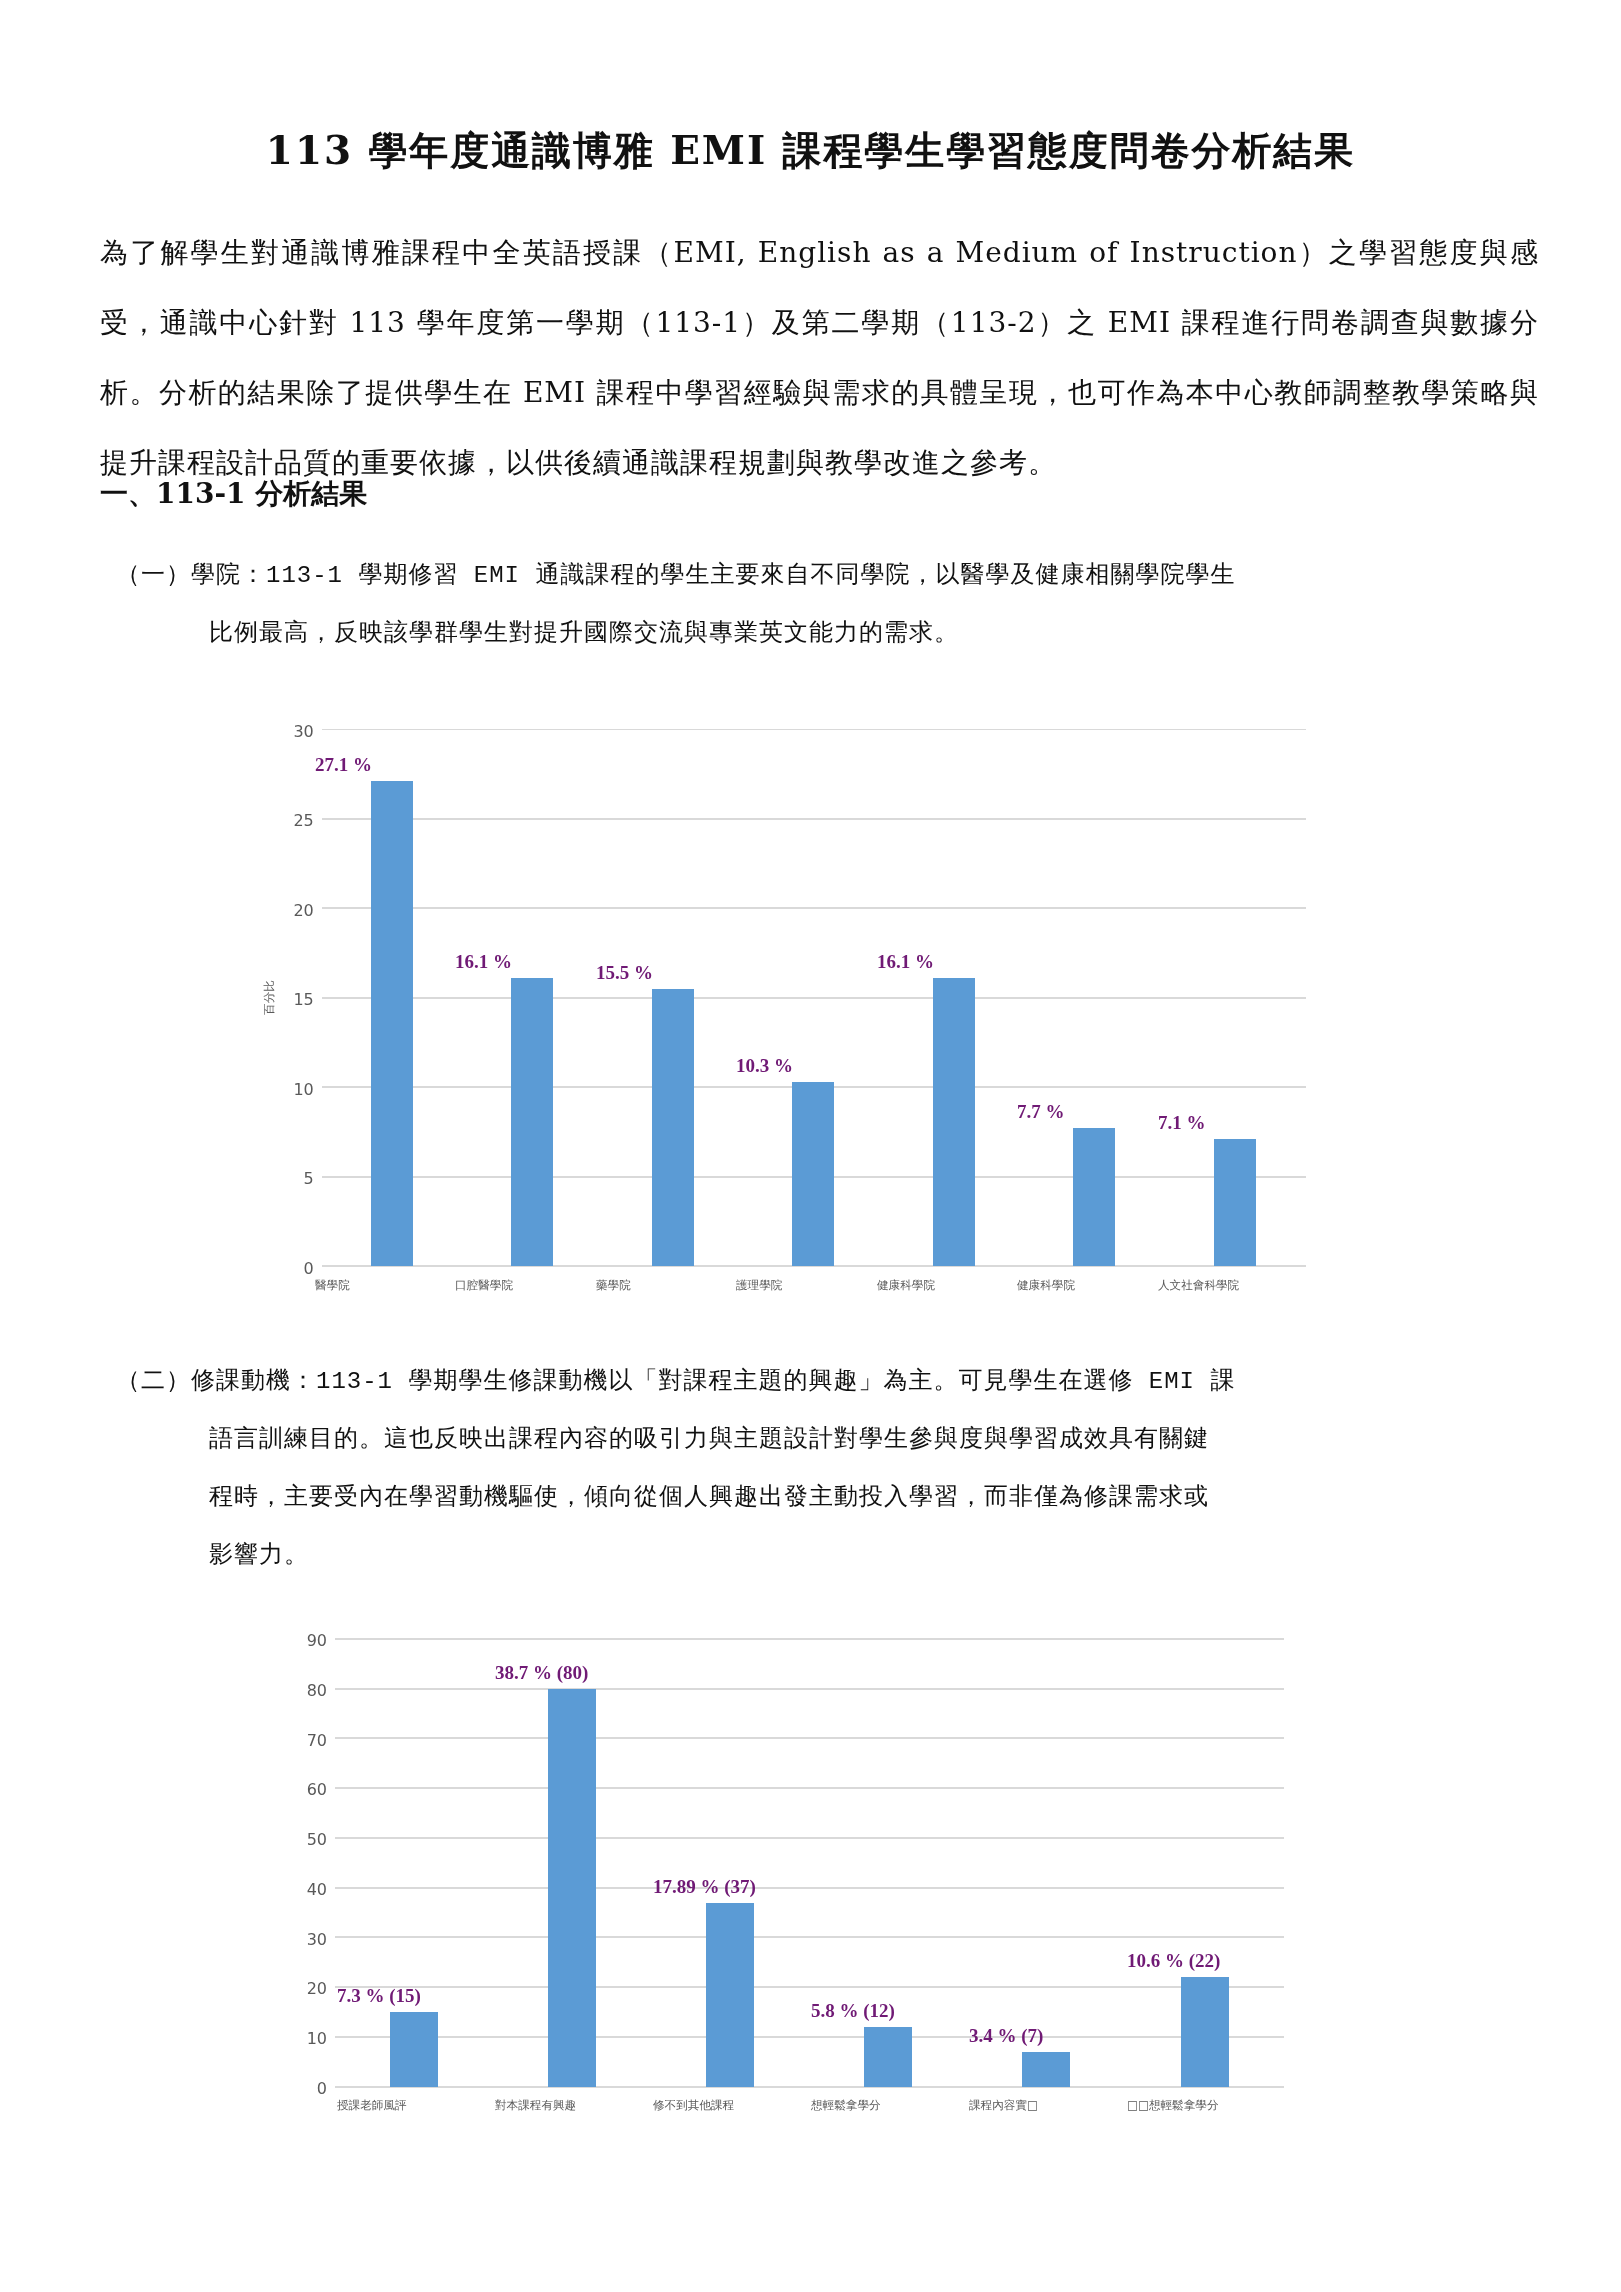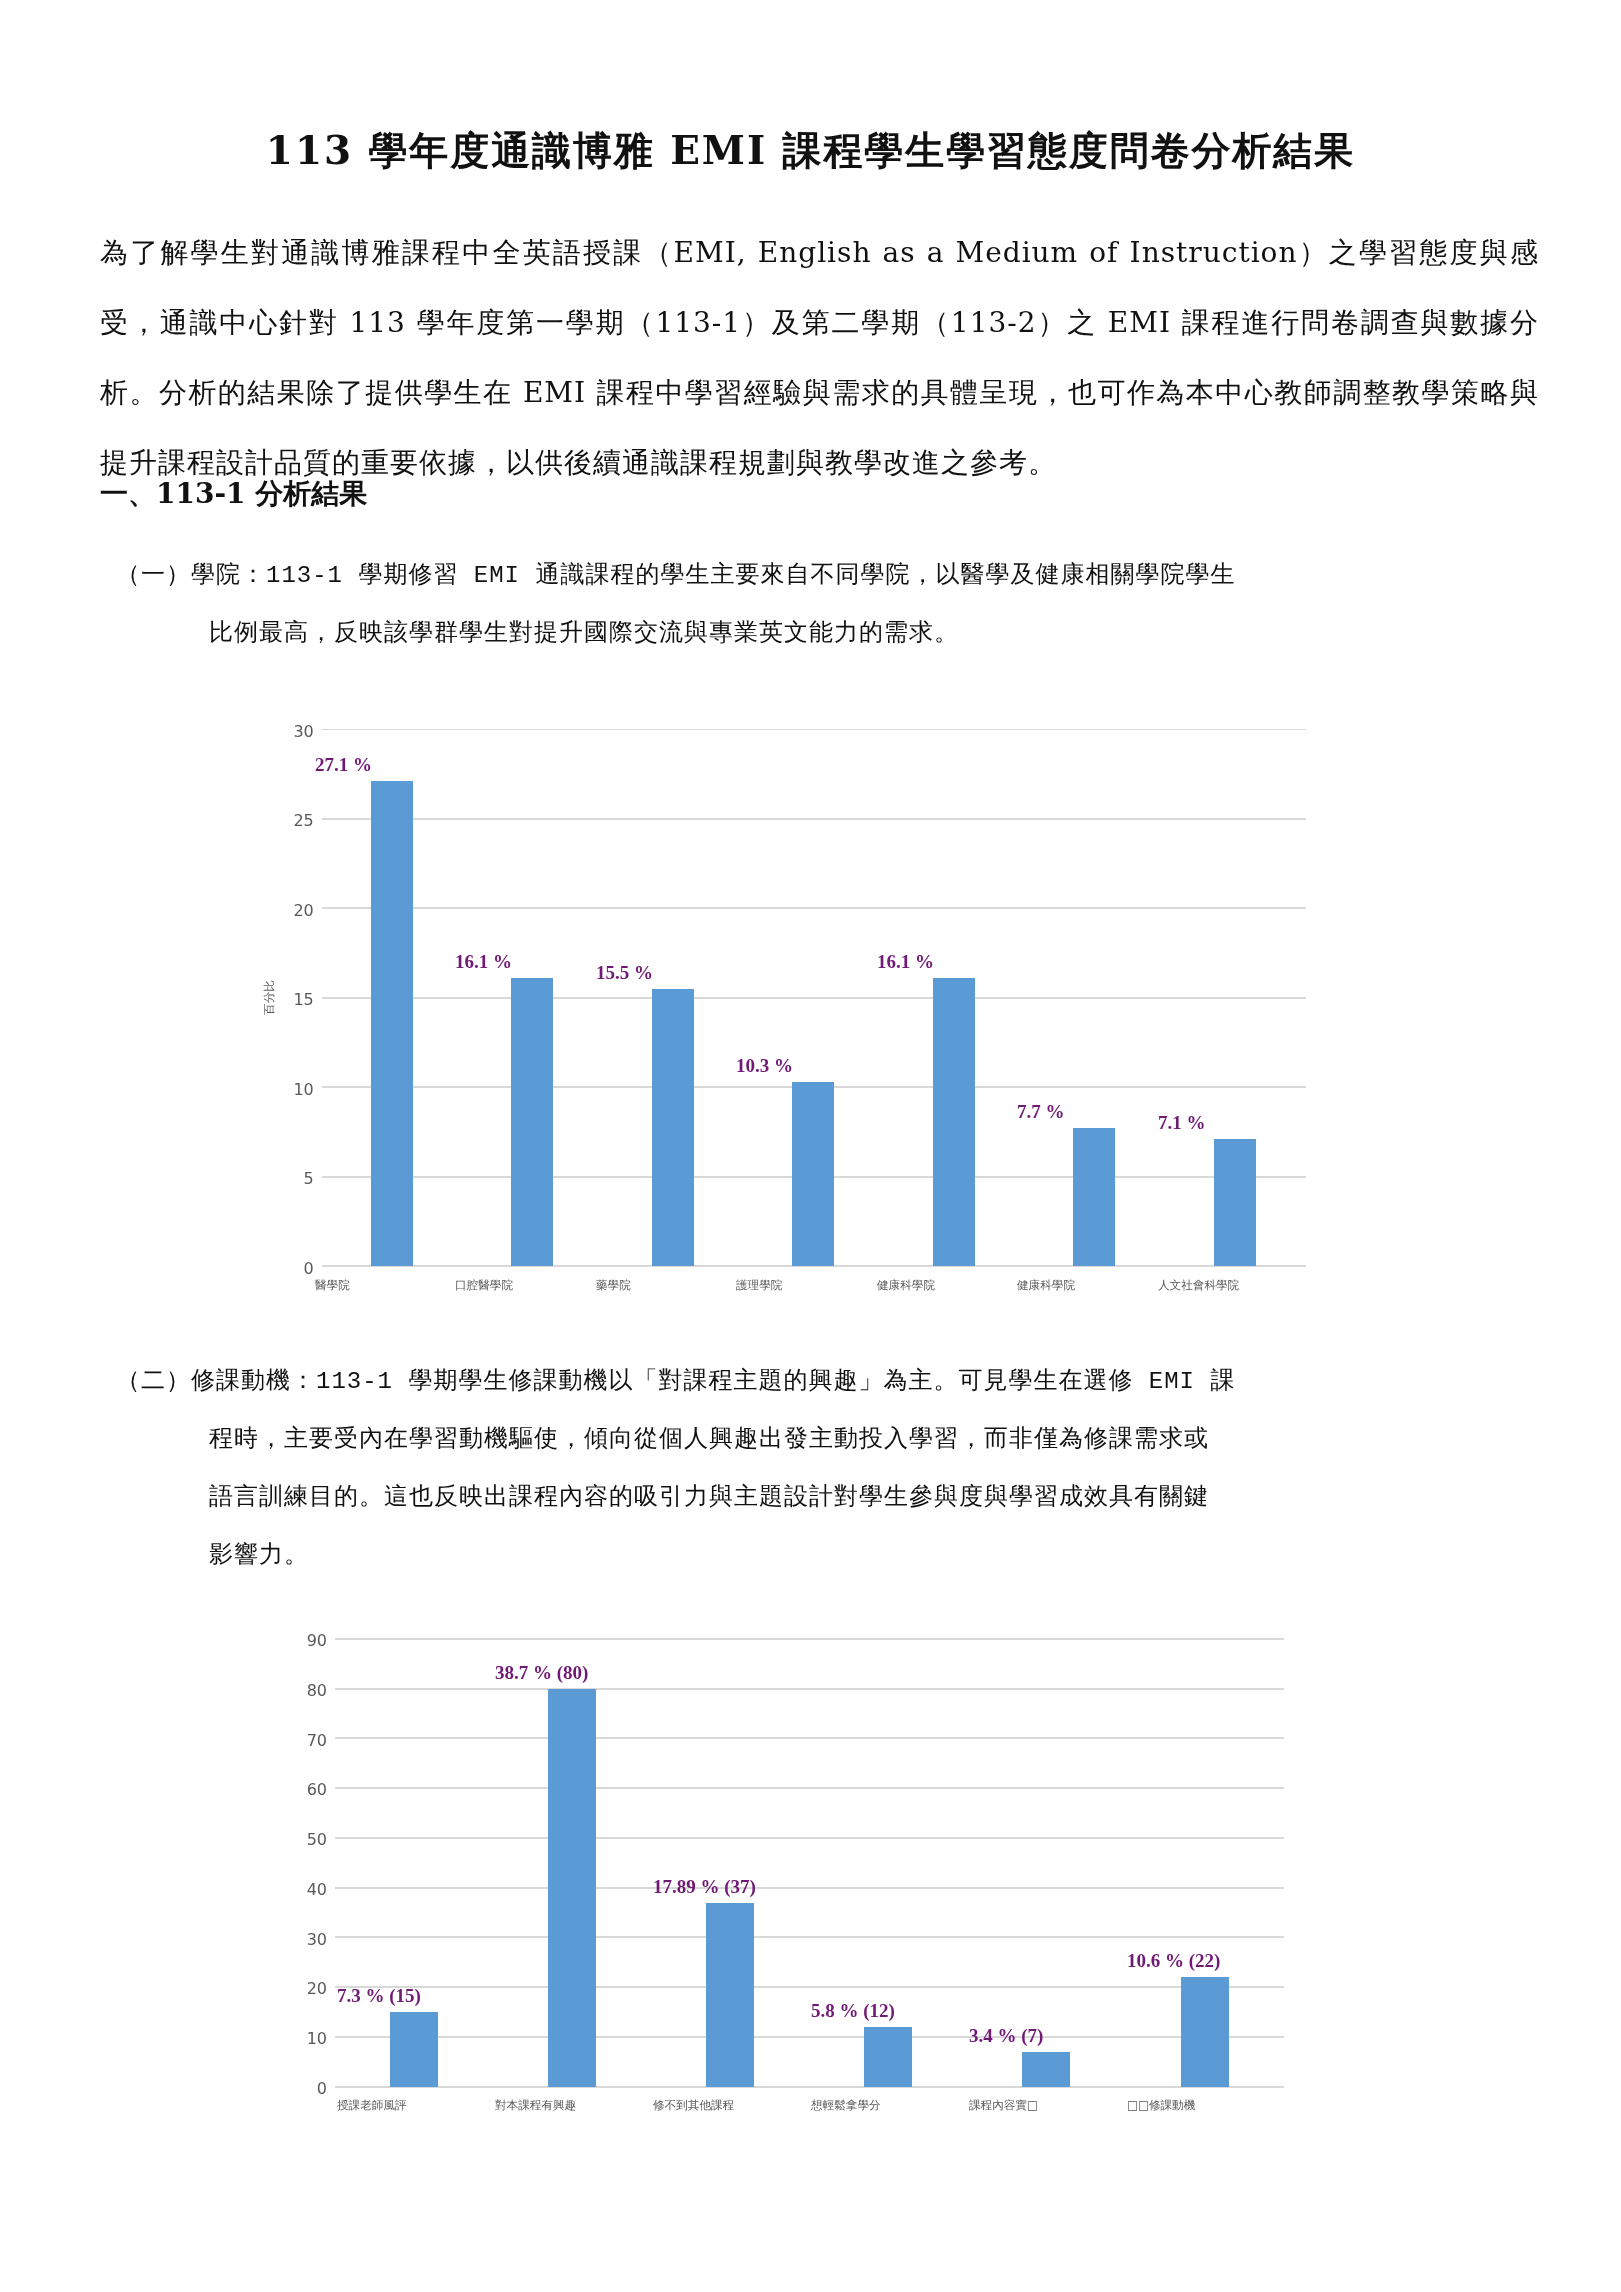--- a/index.html
+++ b/index.html
@@ -72,22 +72,22 @@
     <div class="bar" style="left: 793px; width: 42px; top: 414px; height: 138px;"></div>
     <div class="blabel" style="left: 737px; width: 154px; top: 387px;">7.7 %</div>
     <div class="xlabel" style="left: 737px; width: 154px; top: 564px;">健康科學院</div>
     <div class="bar" style="left: 934px; width: 42px; top: 425px; height: 127px;"></div>
     <div class="blabel" style="left: 878px; width: 154px; top: 398px;">7.1 %</div>
     <div class="xlabel" style="left: 878px; width: 154px; top: 564px;">人文社會科學院</div>
   </div>
 
 <div class="item item2">
   <span class="marker">（二）</span><span>修課動機：113-1 學期學生修課動機以「對課程主題的興趣」為主。可見學生在選修 EMI 課</span>
+  <span class="line-indent">語言訓練目的。這也反映出課程內容的吸引力與主題設計對學生參與度與學習成效具有關鍵</span>
   <span class="line-indent">程時，主要受內在學習動機驅使，傾向從個人興趣出發主動投入學習，而非僅為修課需求或</span>
-  <span class="line-indent">語言訓練目的。這也反映出課程內容的吸引力與主題設計對學生參與度與學習成效具有關鍵</span>
   <span class="line-indent">影響力。</span>
 </div>
 
 <div class="chart" id="chart2" style="left:299px; top:1632px; width:1004px; height:502px;">
     <div class="gridline" style="left: 36px; width: 949px; top: 454px;"></div>
     <div class="ytick" style="left: -1px; top: 447px;">0</div>
     <div class="gridline" style="left: 36px; width: 949px; top: 404px;"></div>
     <div class="ytick" style="left: -1px; top: 397px;">10</div>
     <div class="gridline" style="left: 36px; width: 949px; top: 354px;"></div>
     <div class="ytick" style="left: -1px; top: 347px;">20</div>
@@ -115,15 +115,15 @@
     <div class="blabel" style="left: 354px; width: 154px; top: 244px;">17.89 % (37)</div>
     <div class="xlabel" style="left: 354px; width: 154px; top: 466px;">修不到其他課程</div>
     <div class="bar" style="left: 565px; width: 48px; top: 395px; height: 60px;"></div>
     <div class="blabel" style="left: 512px; width: 154px; top: 368px;">5.8 % (12)</div>
     <div class="xlabel" style="left: 512px; width: 154px; top: 466px;">想輕鬆拿學分</div>
     <div class="bar" style="left: 723px; width: 48px; top: 420px; height: 35px;"></div>
     <div class="blabel" style="left: 670px; width: 154px; top: 393px;">3.4 % (7)</div>
     <div class="xlabel" style="left: 670px; width: 154px; top: 466px;">課程內容實□</div>
     <div class="bar" style="left: 882px; width: 48px; top: 345px; height: 110px;"></div>
     <div class="blabel" style="left: 828px; width: 154px; top: 318px;">10.6 % (22)</div>
-    <div class="xlabel" style="left: 828px; width: 154px; top: 466px;">□□修課動機</div>
+    <div class="xlabel" style="left: 828px; width: 154px; top: 466px;">□□想輕鬆拿學分</div>
   </div>
 
 
 </body></html>

